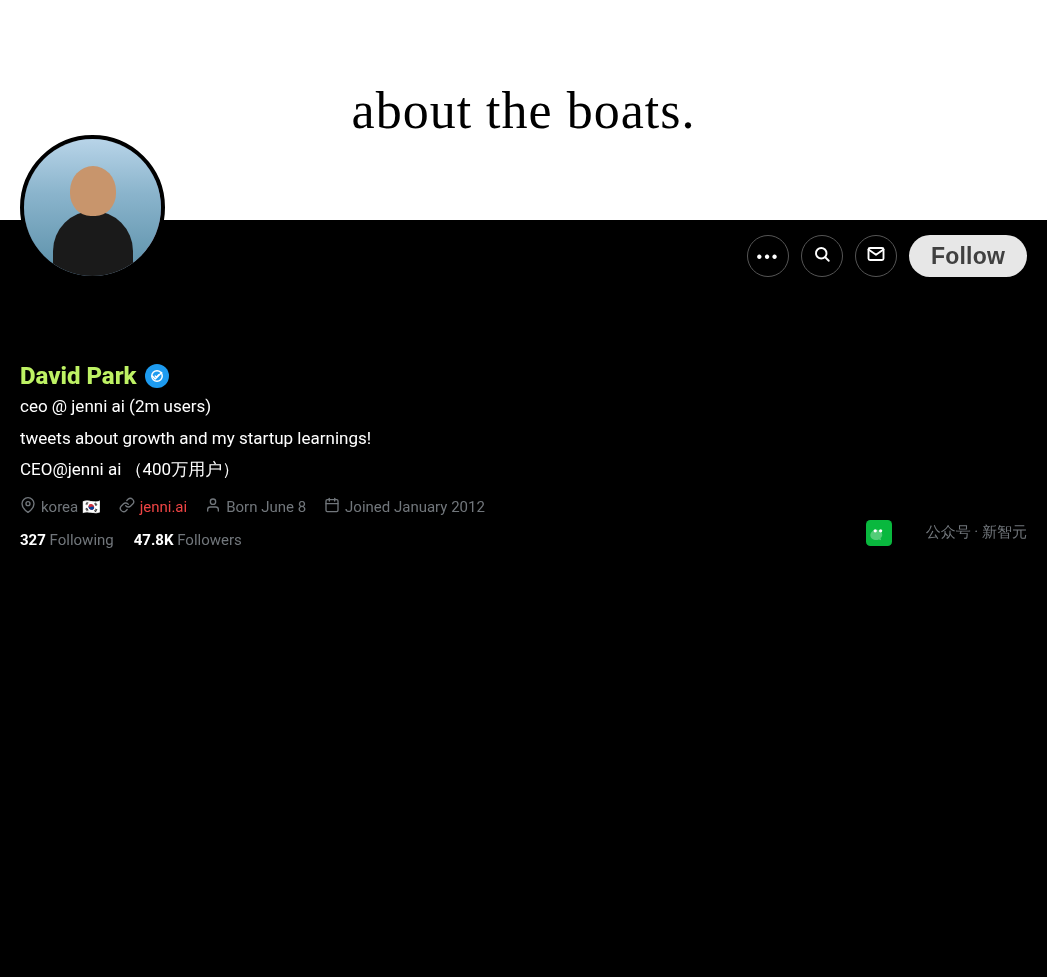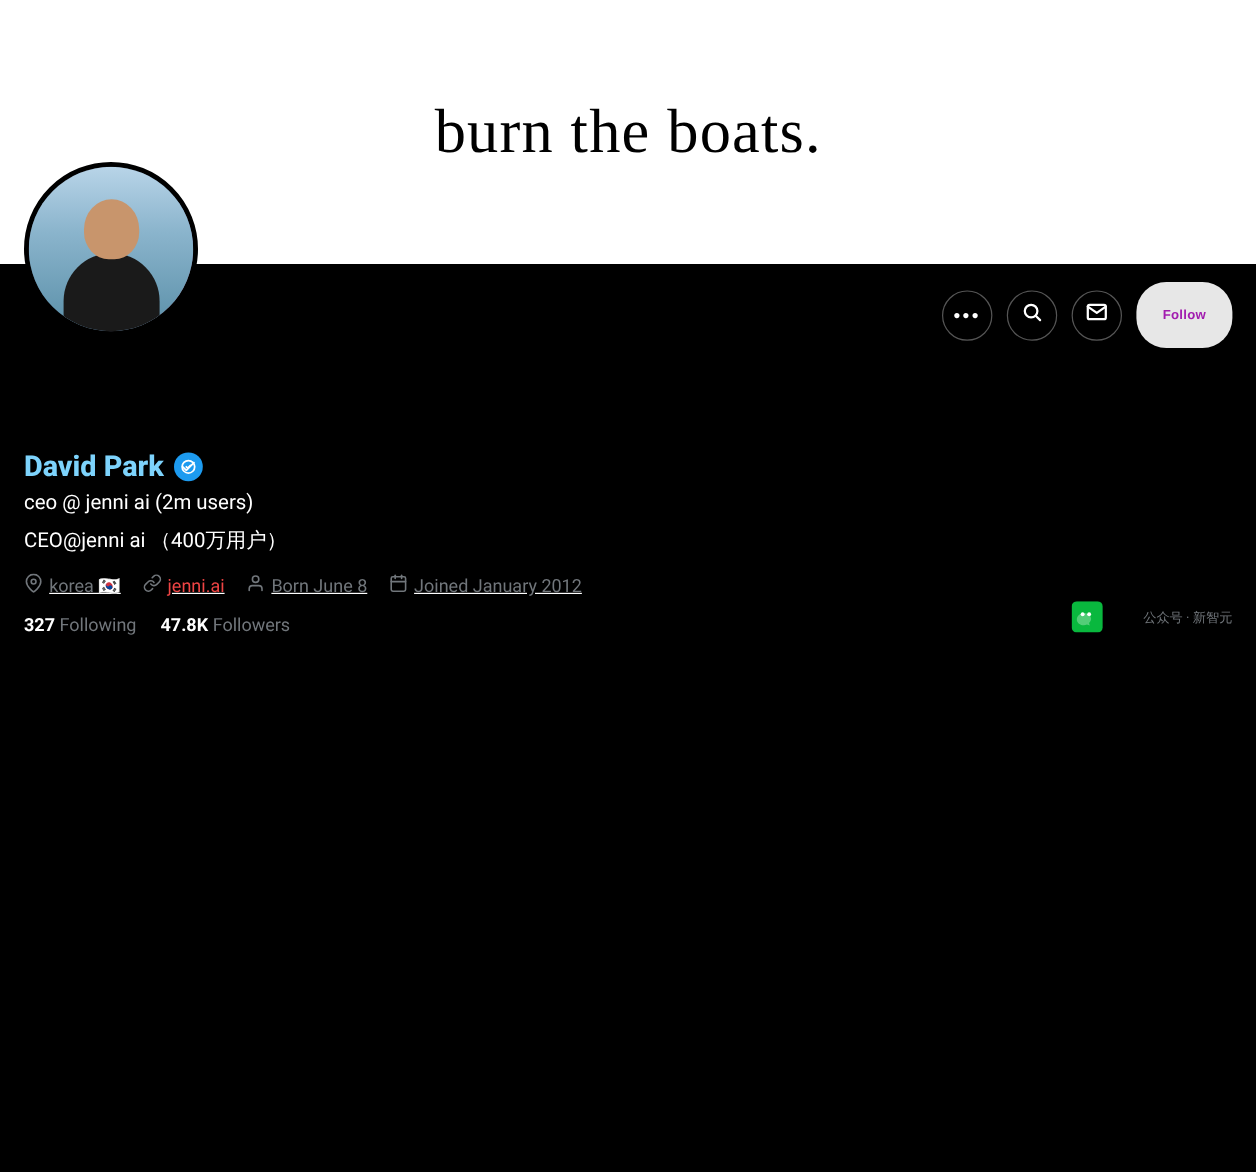--- a/index.html
+++ b/index.html
@@ -103,46 +103,46 @@
       border: 1px solid #555;
       background: transparent;
       color: #fff;
       display: flex;
       align-items: center;
       justify-content: center;
       cursor: pointer;
       font-size: 18px;
     }
     .follow-btn {
-      height: 55px;
+      height: 42px;
       padding: 0 22px;
       border-radius: 25px;
       border: none;
       background: #e7e7e7;
-      color: #a21caf;
-      font-size: 11px;
+      color: #404040;
+      font-size: 23px;
       font-weight: 700;
       cursor: pointer;
       letter-spacing: 0.2px;
     }
 
     
     .profile-info {
       padding: 70px 0 15px 0;
     }
     .name-row {
       display: flex;
       align-items: center;
       gap: 8px;
       margin-bottom: 4px;
     }
     .display-name {
       font-size: 24px;
       font-weight: 800;
-      color: #7dd3fc;
+      color: #bef264;
     }
     .verified-badge {
       width: 24px;
       height: 24px;
       background: #1d9bf0;
       border-radius: 50%;
       display: flex;
       align-items: center;
       justify-content: center;
       color: #fff;
@@ -164,21 +164,20 @@
       margin-top: 10px;
     }
 
     
     .meta-row {
       display: flex;
       align-items: center;
       gap: 18px;
       margin-top: 14px;
       flex-wrap: wrap;
-      text-decoration: underline;
     }
     .meta-item {
       display: flex;
       align-items: center;
       gap: 5px;
       font-size: 15px;
       color: #71767b;
     }
     .meta-item a {
       color: #ef4444;
@@ -217,21 +216,21 @@
     .dots-icon::after {
       content: '•••';
       font-size: 16px;
       letter-spacing: 2px;
     }
   </style>
 </head>
 <body>
 
 <div class="banner">
-  <span class="banner-text">burn the boats.</span>
+  <span class="banner-text">about the boats.</span>
 </div>
 
 <div class="profile-section">
 
   <div class="avatar-wrapper">
     <div class="avatar-img">
       <div class="avatar-bg"></div>
       <div class="avatar-person-shape" style="position:absolute;bottom:0;left:50%;transform:translateX(-50%);">
         <div class="person-head"></div>
         <div class="person-body"></div>
@@ -269,20 +268,21 @@
       <span class="verified-badge">
         <svg width="14" height="14" viewBox="0 0 24 24" fill="white">
           <path d="M9 12l2 2 4-4m6 2a9 9 0 11-18 0 9 9 0 0118 0z" stroke="white" stroke-width="2.5" fill="none" stroke-linecap="round" stroke-linejoin="round"></path>
           <polyline points="20,6 9,17 4,12" stroke="white" stroke-width="2.5" fill="none" stroke-linecap="round" stroke-linejoin="round"></polyline>
         </svg>
       </span>
     </div>
 
 
     <div class="bio-line">ceo @ jenni ai (2m users)</div>
+    <div class="bio-line">tweets about growth and my startup learnings!</div>
     <div class="bio-line">CEO@jenni ai （400万用户）</div>
 
     <div class="meta-row">
       <span class="meta-item">
         <span>
           <svg width="16" height="16" viewBox="0 0 24 24" fill="none" stroke="#71767b" stroke-width="2" stroke-linecap="round">
             <path d="M21 10c0 7-9 13-9 13s-9-6-9-13a9 9 0 0118 0z"></path>
             <circle cx="12" cy="10" r="3"></circle>
           </svg>
         </span>
@@ -336,16 +336,16 @@
 
   <div class="wechat-overlay">
     <span style="display:inline-flex;align-items:center;gap:4px;">
       <svg width="26" height="26" viewBox="0 0 24 24" fill="#09b83e">
         <rect width="24" height="24" rx="4" fill="#09b83e"></rect>
         <circle cx="8.5" cy="10" r="1.5" fill="white"></circle>
         <circle cx="13.5" cy="10" r="1.5" fill="white"></circle>
         <path d="M4 14c0 2.5 2.5 4.5 5.5 4.5.8 0 1.6-.2 2.3-.5l2.2.7-.6-2c1-.9 1.6-2 1.6-3.2 0-2.5-2.5-4.5-5.5-4.5S4 11.5 4 14z" fill="white" opacity="0.3"></path>
       </svg>
     </span>
-    <span style="font-size:11px;margin-left:28px;">公众号 · 新智元</span>
+    <span style="font-size:15px;margin-left:28px;">公众号 · 新智元</span>
   </div>
 
 </div>
 
 </body></html>

